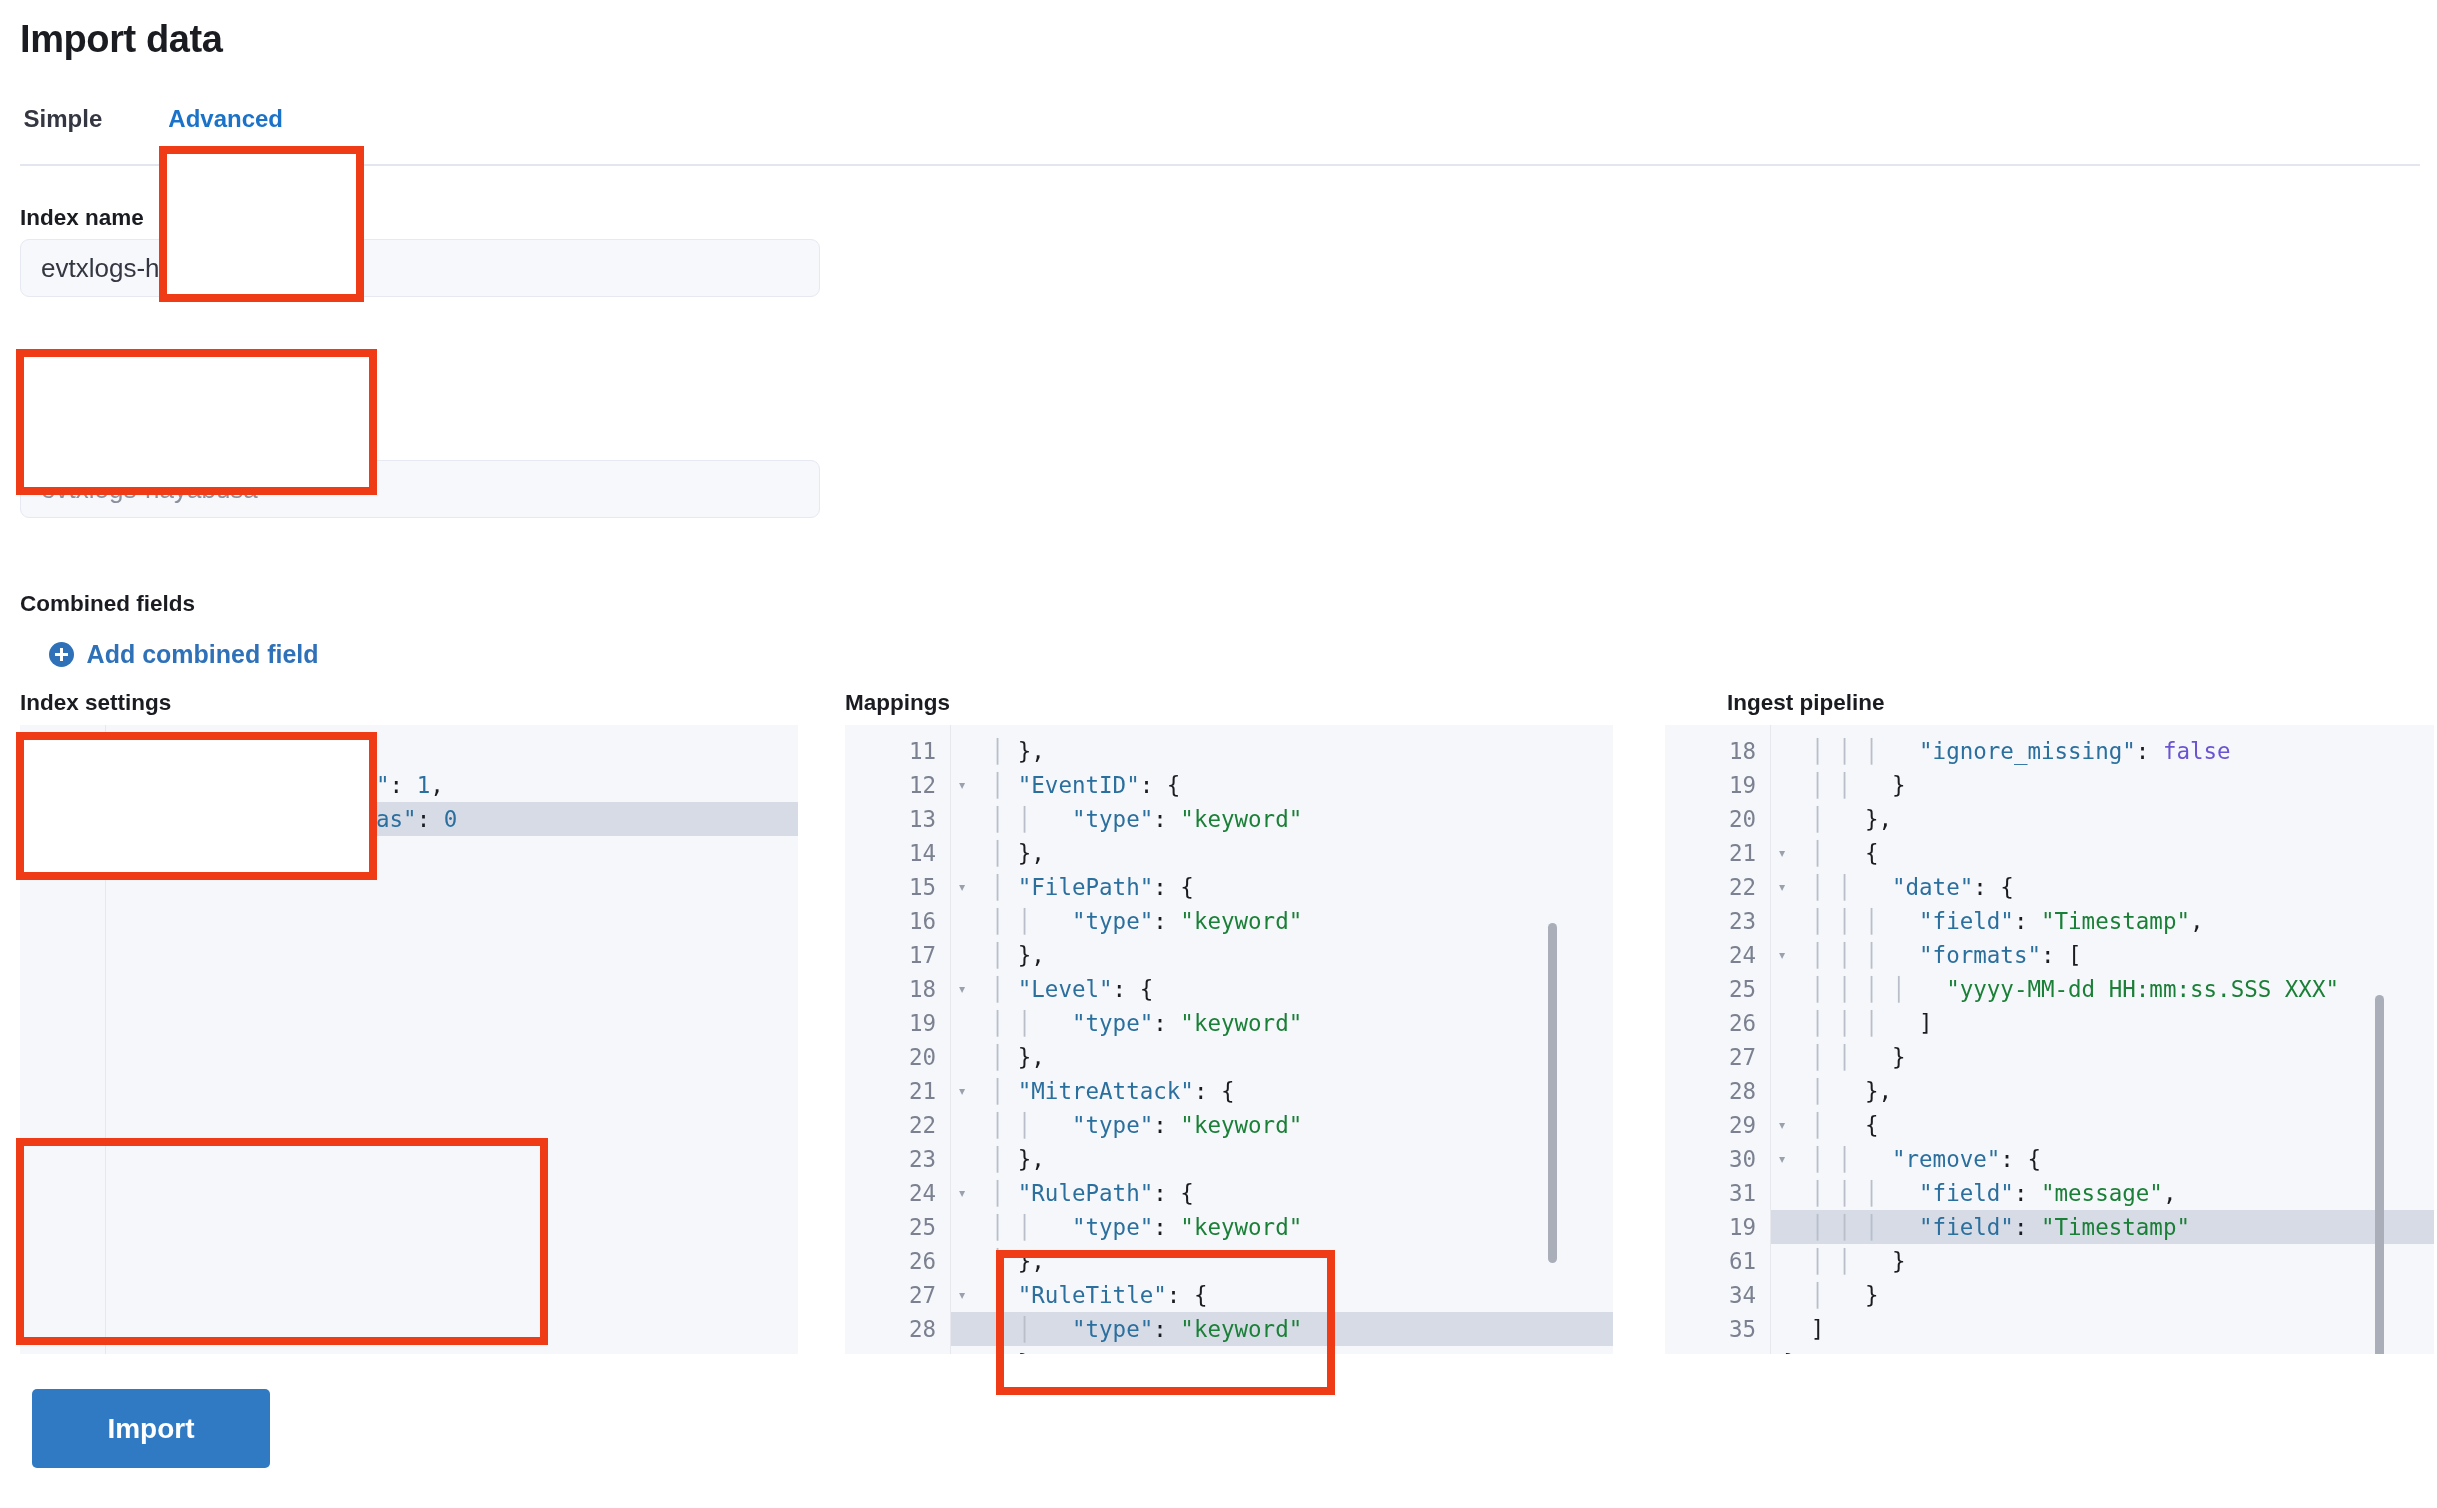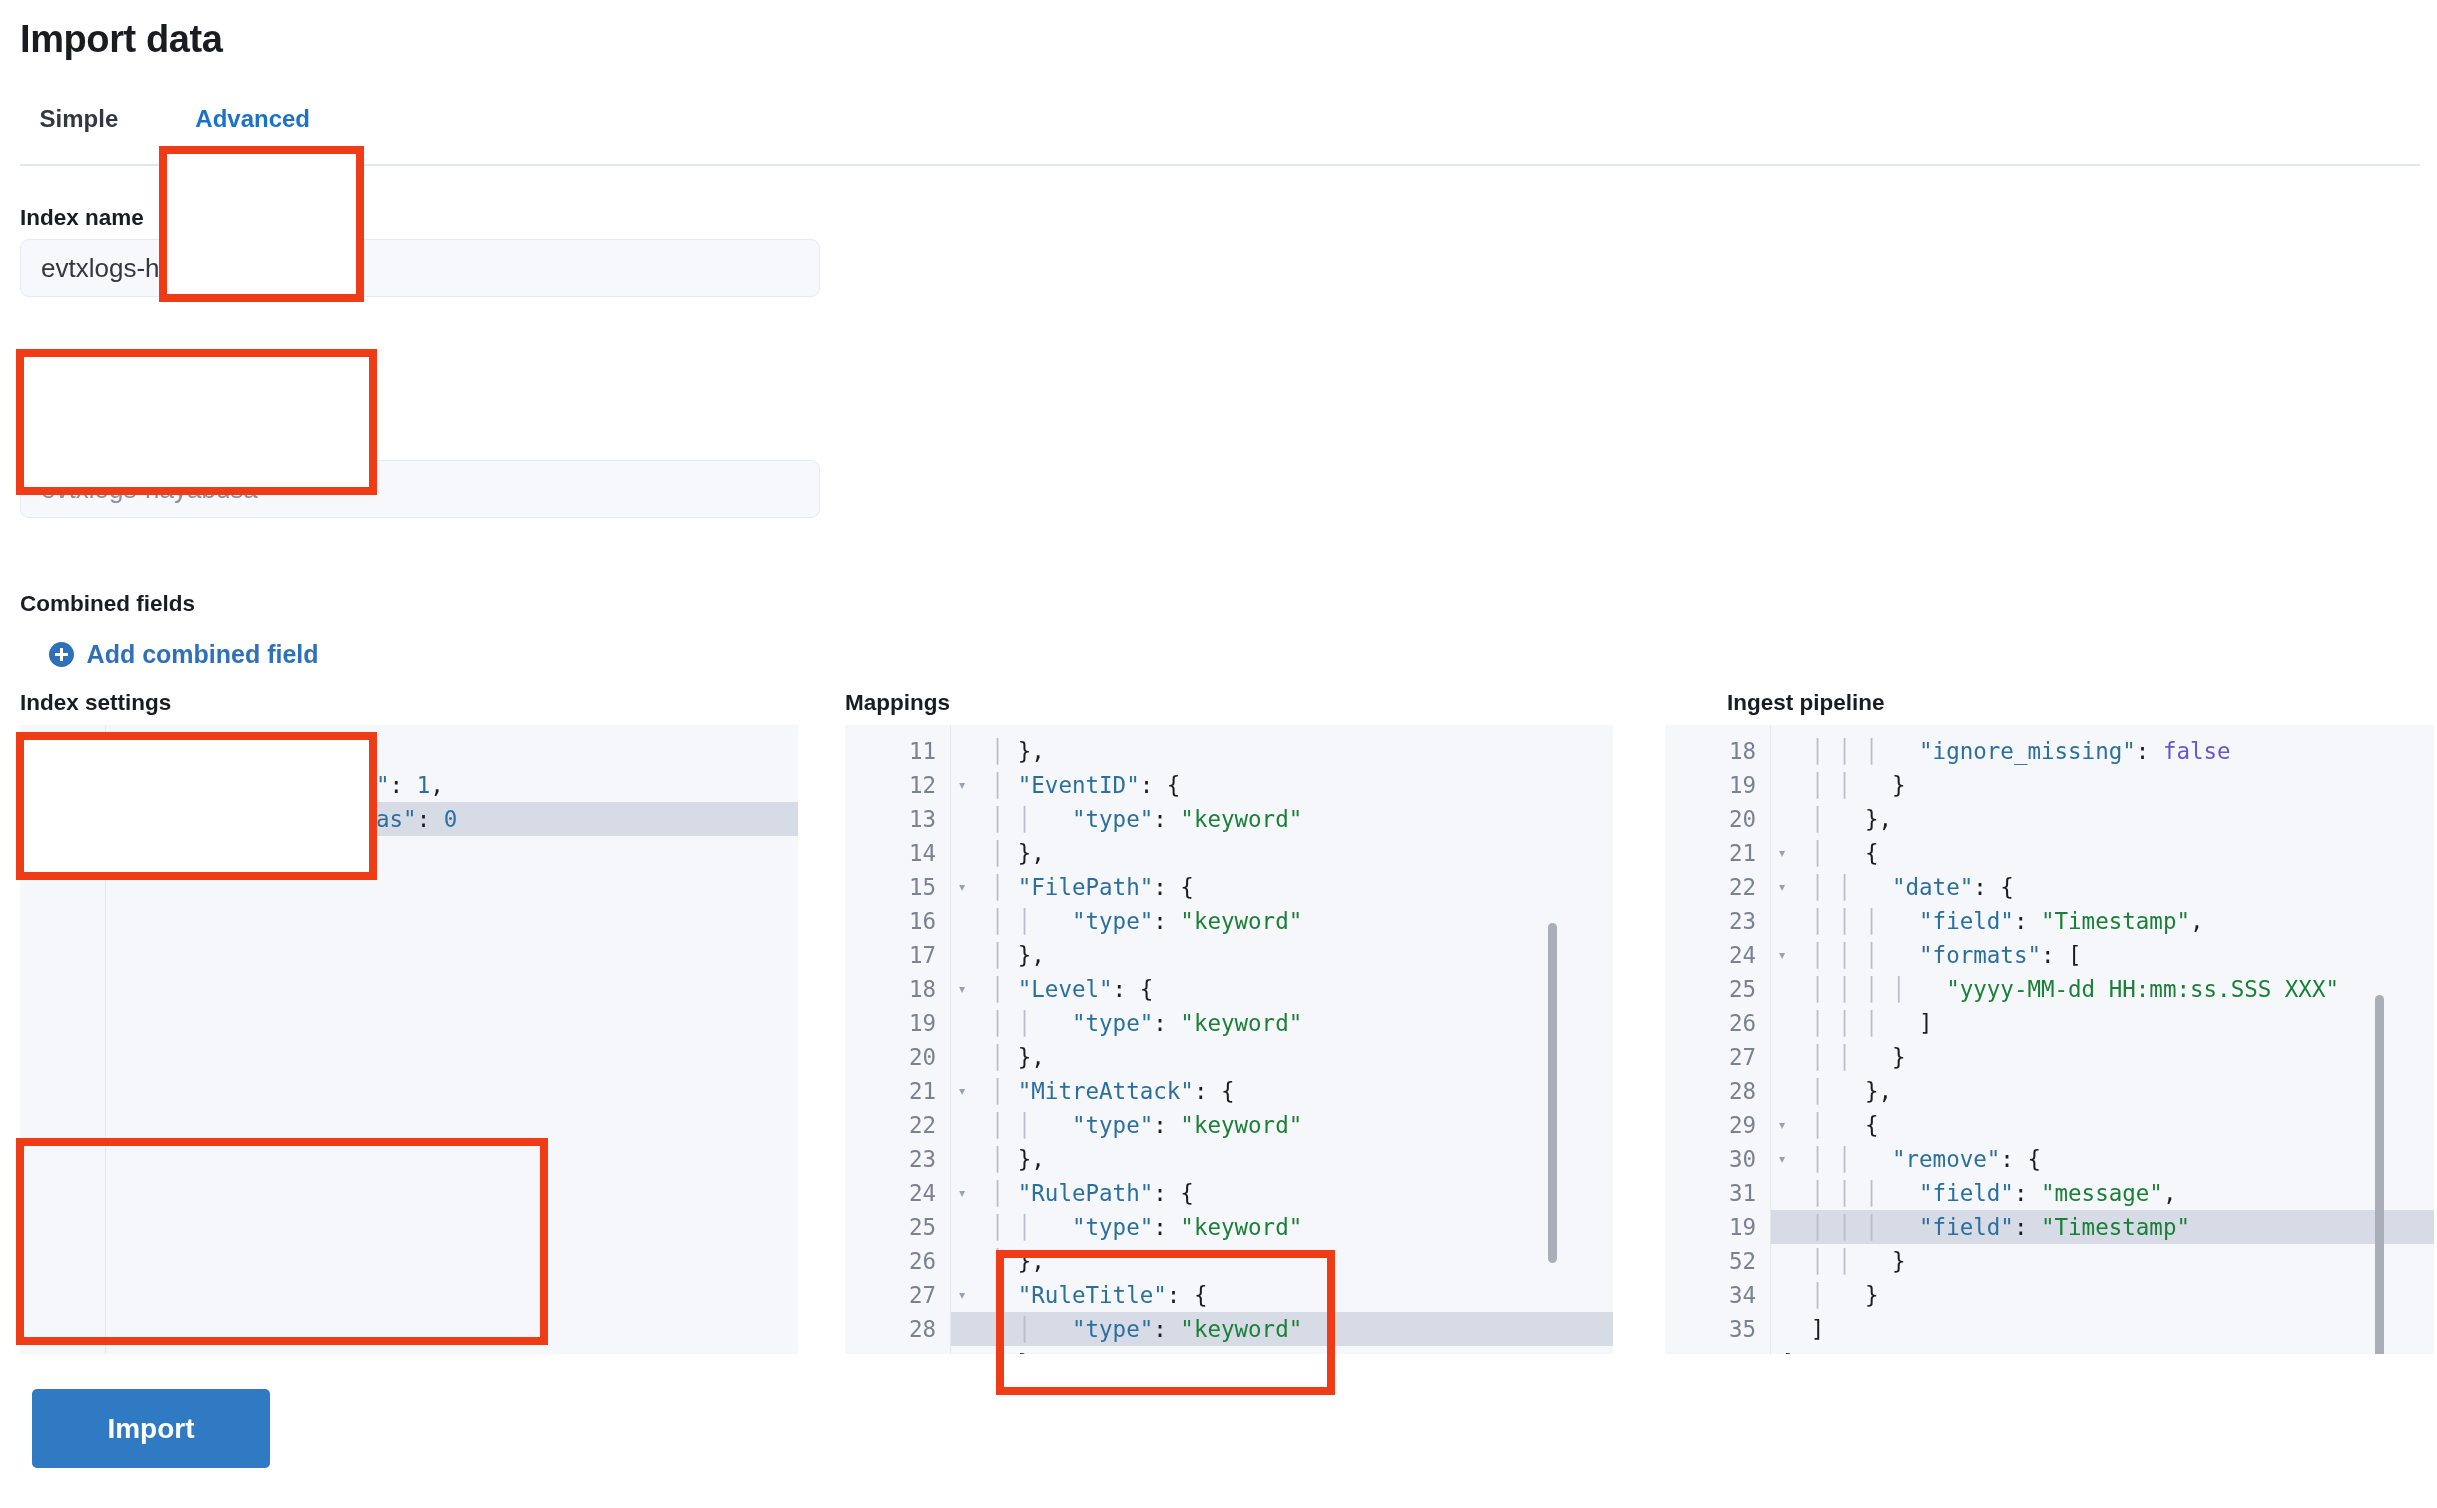--- a/index.html
+++ b/index.html
@@ -14,22 +14,22 @@
 
   
   .page-title {
     position: absolute; left: 20px; top: 18px;
     font-size: 38px; font-weight: bold; color: #1a1c21;
     letter-spacing: -0.4px;
   }
 
   
   .tabs {
-    position: absolute; left: 36px; top: 94px;
-    display: flex; align-items: flex-start; gap: 16px;
+    position: absolute; left: 20px; top: 94px;
+    display: flex; align-items: flex-start; gap: 5px;
   }
   .tab {
     font-size: 24px; font-weight: bold;
     padding: 10.8px 29px 20px 3.6px;
     color: #343741; cursor: pointer; position: relative;
   }
   .tab.active { color: #1a73c9; padding-left: 32px; padding-right: 32px; }
   .tab.active::after {
     content: ""; position: absolute; left: 25px; right: 25px; bottom: 0; height: 5.4px;
     background: #2d79c7; border-radius: 2.7px;
@@ -273,21 +273,21 @@
         <div class="ln">23</div>
         <div class="ln">24<span class="fold">▾</span></div>
         <div class="ln">25</div>
         <div class="ln">26</div>
         <div class="ln">27</div>
         <div class="ln">28</div>
         <div class="ln">29<span class="fold">▾</span></div>
         <div class="ln">30<span class="fold">▾</span></div>
         <div class="ln">31</div>
         <div class="ln">19</div>
-        <div class="ln">52</div>
+        <div class="ln">61</div>
         <div class="ln">34</div>
         <div class="ln">35</div>
         <div class="ln">36</div>
       </div>
     <div class="code-area" style="left:106px; top:9px; right:0;">
         <div class="cl"><span class="guide">  │ │ │   </span><span class="tok-key">"ignore_missing"</span><span class="tok-pun">:</span> <span class="tok-bool">false</span></div>
         <div class="cl"><span class="guide">  │ │   </span><span class="tok-pun">}</span></div>
         <div class="cl"><span class="guide">  │   </span><span class="tok-pun">}</span><span class="tok-pun">,</span></div>
         <div class="cl"><span class="guide">  │   </span><span class="tok-pun">{</span></div>
         <div class="cl"><span class="guide">  │ │   </span><span class="tok-key">"date"</span><span class="tok-pun">:</span> <span class="tok-pun">{</span></div>

